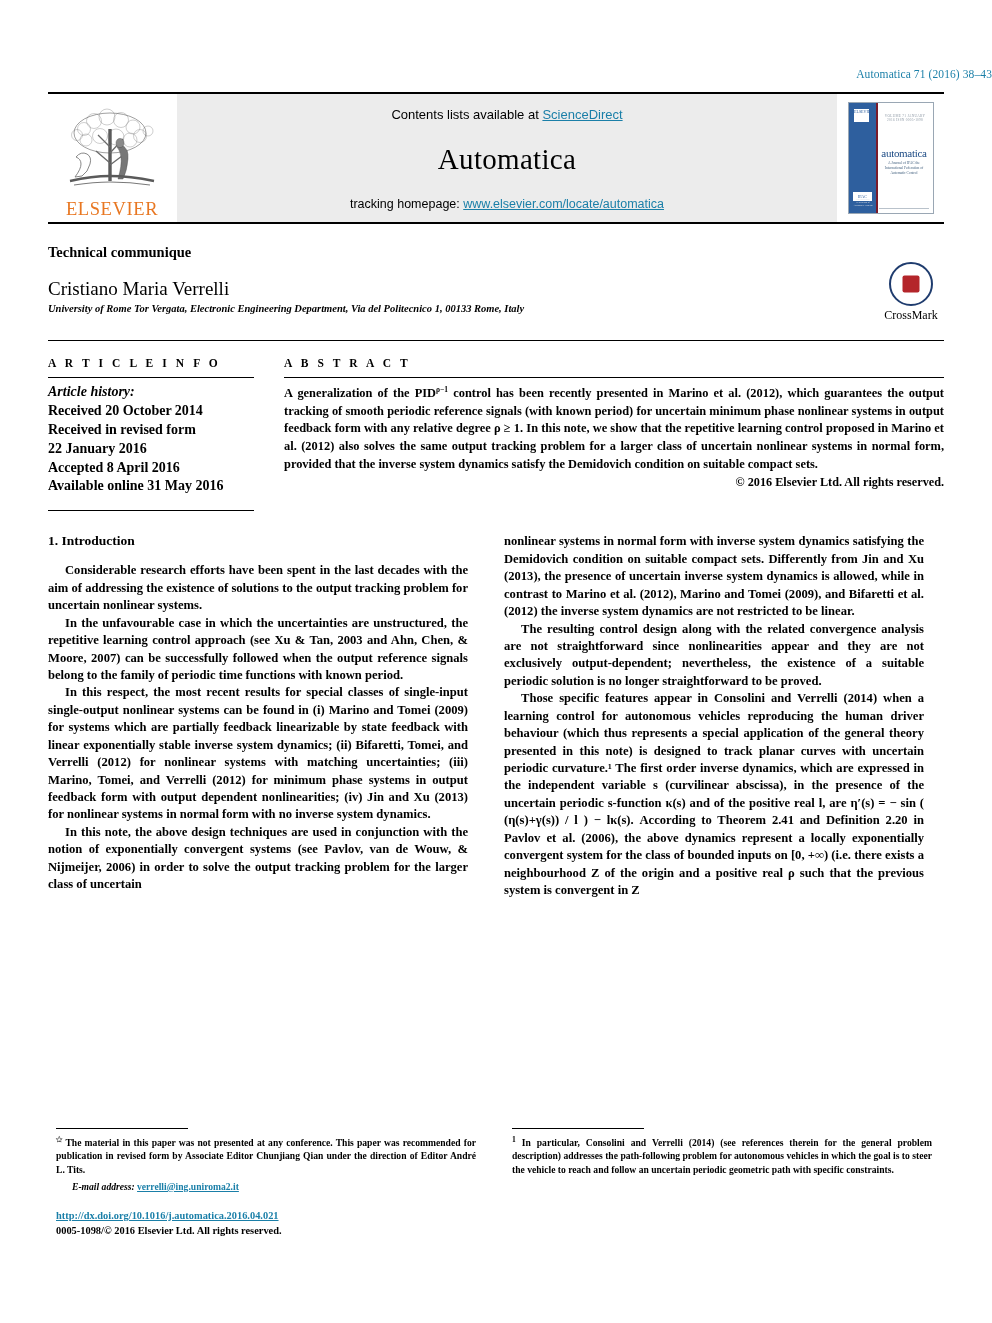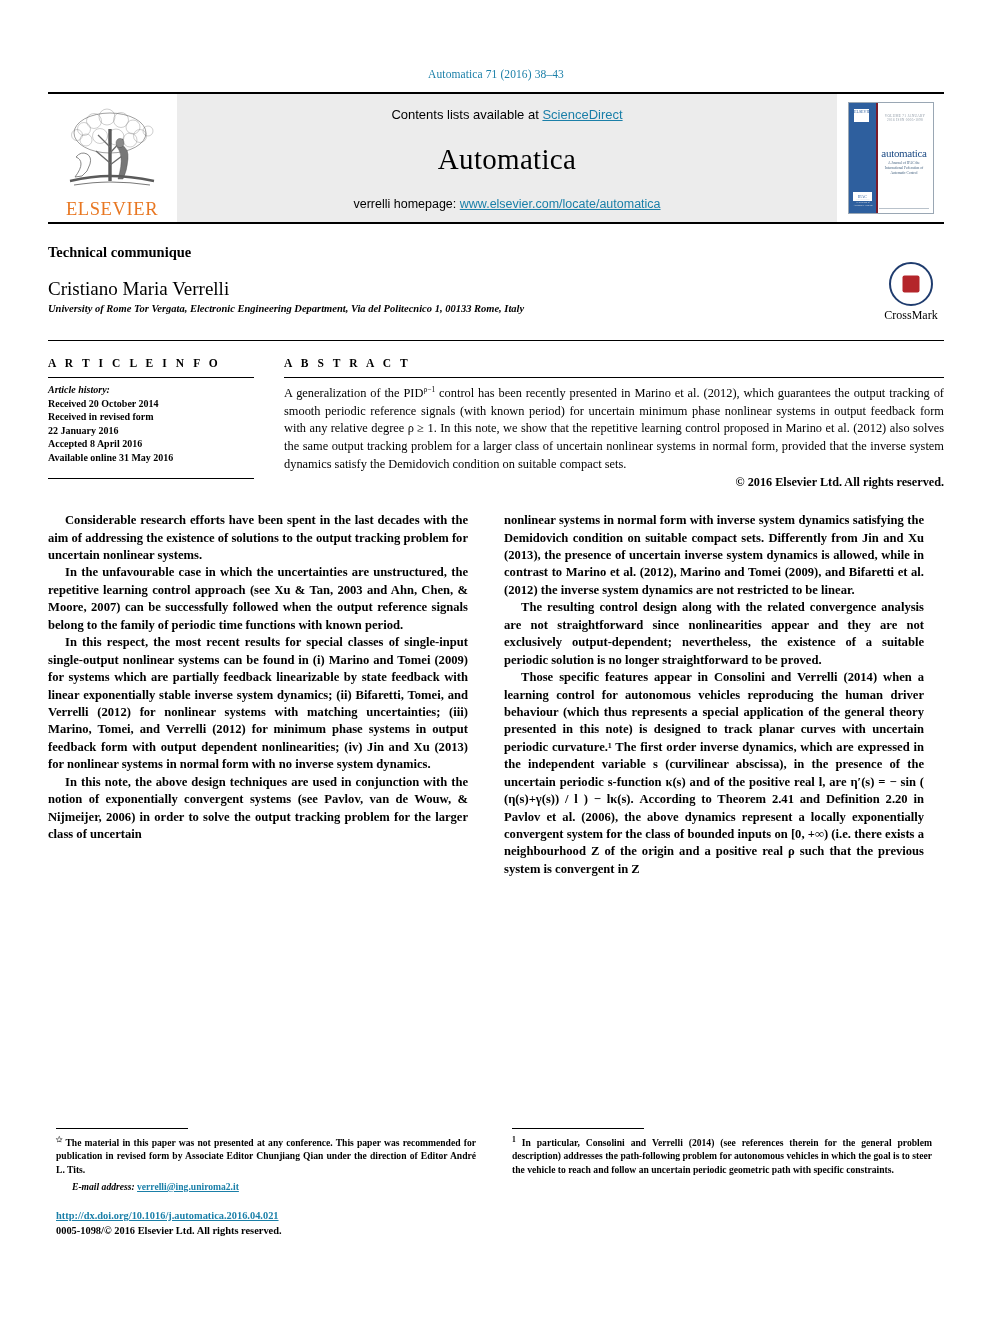--- a/index.html
+++ b/index.html
@@ -17,21 +17,21 @@
   }
   .page {
     position: relative;
     width: 992px;
     height: 1323px;
     padding: 0;
   }
 
   
   .running-head {
-    text-align: center;
+    text-align: right;
     font-size: 11.5px;
     color: #1a7fa8;
     padding-top: 68px;
     letter-spacing: .1px;
   }
 
   
   .masthead {
     margin: 12px 48px 0 48px;
     border-top: 2.2px solid #000;
@@ -201,42 +201,42 @@
   .hdr-letterspaced {
     font-size: 11.5px;
     font-weight: bold;
     letter-spacing: 3.1px;
     margin-top: 16px;
     margin-bottom: 8px;
     font-family: "Liberation Serif", serif;
   }
   .rule-thin { border-top: 1.2px solid #000; }
   .info-block {
-    font-size: 10px;
+    font-size: 14px;
     line-height: 1.35;
     font-weight: bold;
     padding-top: 5px;
     font-family: "Liberation Serif", serif;
   }
   .info-block .it { font-style: italic; }
   .kw-block {
     font-size: 11.3px;
     line-height: 1.35;
     font-weight: bold;
     padding-top: 5px;
     font-family: "Liberation Serif", serif;
   }
   .info-sep { border-top: 1.2px solid #000; margin-top: 14px; }
   .abstract-body {
     font-size: 12.4px;
     line-height: 1.42;
     text-align: justify;
     padding-top: 7px;
     font-family: "Liberation Serif", serif;
-    font-weight: normal;
+    font-weight: bold;
   }
   .copyright {
     text-align: right;
     font-size: 12.2px;
     margin-top: 2px;
     font-weight: bold;
     font-family: "Liberation Serif", serif;
   }
 
   
@@ -327,21 +327,21 @@
       </svg>
       <div class="elsevier-word">ELSEVIER</div>
     </div>
 
     <div class="centre-panel">
       <div class="contents-line">
         <span>Contents lists available at </span><a class="link" href="#">ScienceDirect</a>
       </div>
       <div class="journal-name">Automatica</div>
       <div class="homepage-line">
-        <span>verrelli homepage: </span><a class="link" href="#">www.elsevier.com/locate/automatica</a>
+        <span>tracking homepage: </span><a class="link" href="#">www.elsevier.com/locate/automatica</a>
       </div>
     </div>
 
     <div class="cover-box">
       <div class="cover-img">
         <div class="cover-left"></div>
         <div class="cover-rule"></div>
         <div class="cover-elsevier-mark">ELSEVIER</div>
         <div class="cover-ifac">IFAC</div>
         <div class="cover-ifac-sub">International Federation of Automatic Control</div>
@@ -384,20 +384,21 @@
       <div class="hdr-letterspaced">A B S T R A C T</div>
       <div class="rule-thin"></div>
       <div class="abstract-body"><span>A generalization of the PID</span><sup class="mini">ρ−1</sup><span> control has been recently presented in Marino et al. (2012), which guarantees the output tracking of smooth periodic reference signals (with known period) for uncertain minimum phase nonlinear systems in output feedback form with any relative degree ρ ≥ 1. In this note, we show that the repetitive learning control proposed in Marino et al. (2012) also solves the same output tracking problem for a larger class of uncertain nonlinear systems in normal form, provided that the inverse system dynamics satisfy the Demidovich condition on suitable compact sets.</span></div>
       <div class="copyright">© 2016 Elsevier Ltd. All rights reserved.</div>
     </div>
   </div>
 
   <div class="body-cols">
 
     <div class="col">
+      <div class="sec-title">1. Introduction</div>
       <p class="body first">Considerable research efforts have been spent in the last decades with the aim of addressing the existence of solutions to the output tracking problem for uncertain nonlinear systems.</p>
       <p class="body">In the unfavourable case in which the uncertainties are unstructured, the repetitive learning control approach (see Xu &amp; Tan, 2003 and Ahn, Chen, &amp; Moore, 2007) can be successfully followed when the output reference signals belong to the family of periodic time functions with known period.</p>
       <p class="body">In this respect, the most recent results for special classes of single-input single-output nonlinear systems can be found in (i) Marino and Tomei (2009) for systems which are partially feedback linearizable by state feedback with linear exponentially stable inverse system dynamics; (ii) Bifaretti, Tomei, and Verrelli (2012) for nonlinear systems with matching uncertainties; (iii) Marino, Tomei, and Verrelli (2012) for minimum phase systems in output feedback form with output dependent nonlinearities; (iv) Jin and Xu (2013) for nonlinear systems in normal form with no inverse system dynamics.</p>
       <p class="body">In this note, the above design techniques are used in conjunction with the notion of exponentially convergent systems (see Pavlov, van de Wouw, &amp; Nijmeijer, 2006) in order to solve the output tracking problem for the larger class of uncertain</p>
     </div>
 
     <div class="col">
       <p class="body cont">nonlinear systems in normal form with inverse system dynamics satisfying the Demidovich condition on suitable compact sets. Differently from Jin and Xu (2013), the presence of uncertain inverse system dynamics is allowed, while in contrast to Marino et al. (2012), Marino and Tomei (2009), and Bifaretti et al. (2012) the inverse system dynamics are not restricted to be linear.</p>
       <p class="body">The resulting control design along with the related convergence analysis are not straightforward since nonlinearities appear and they are not exclusively output-dependent; nevertheless, the existence of a suitable periodic solution is no longer straightforward to be proved.</p>
       <p class="body">Those specific features appear in Consolini and Verrelli (2014) when a learning control for autonomous vehicles reproducing the human driver behaviour (which thus represents a special application of the general theory presented in this note) is designed to track planar curves with uncertain periodic curvature.¹ The first order inverse dynamics, which are expressed in the independent variable s (curvilinear abscissa), in the presence of the uncertain periodic s-function κ(s) and of the positive real l, are η′(s) = − sin ( (η(s)+γ(s)) / l ) − lκ(s). According to Theorem 2.41 and Definition 2.20 in Pavlov et al. (2006), the above dynamics represent a locally exponentially convergent system for the class of bounded inputs on [0, +∞) (i.e. there exists a neighbourhood Z of the origin and a positive real ρ such that the previous system is convergent in Z</p>

